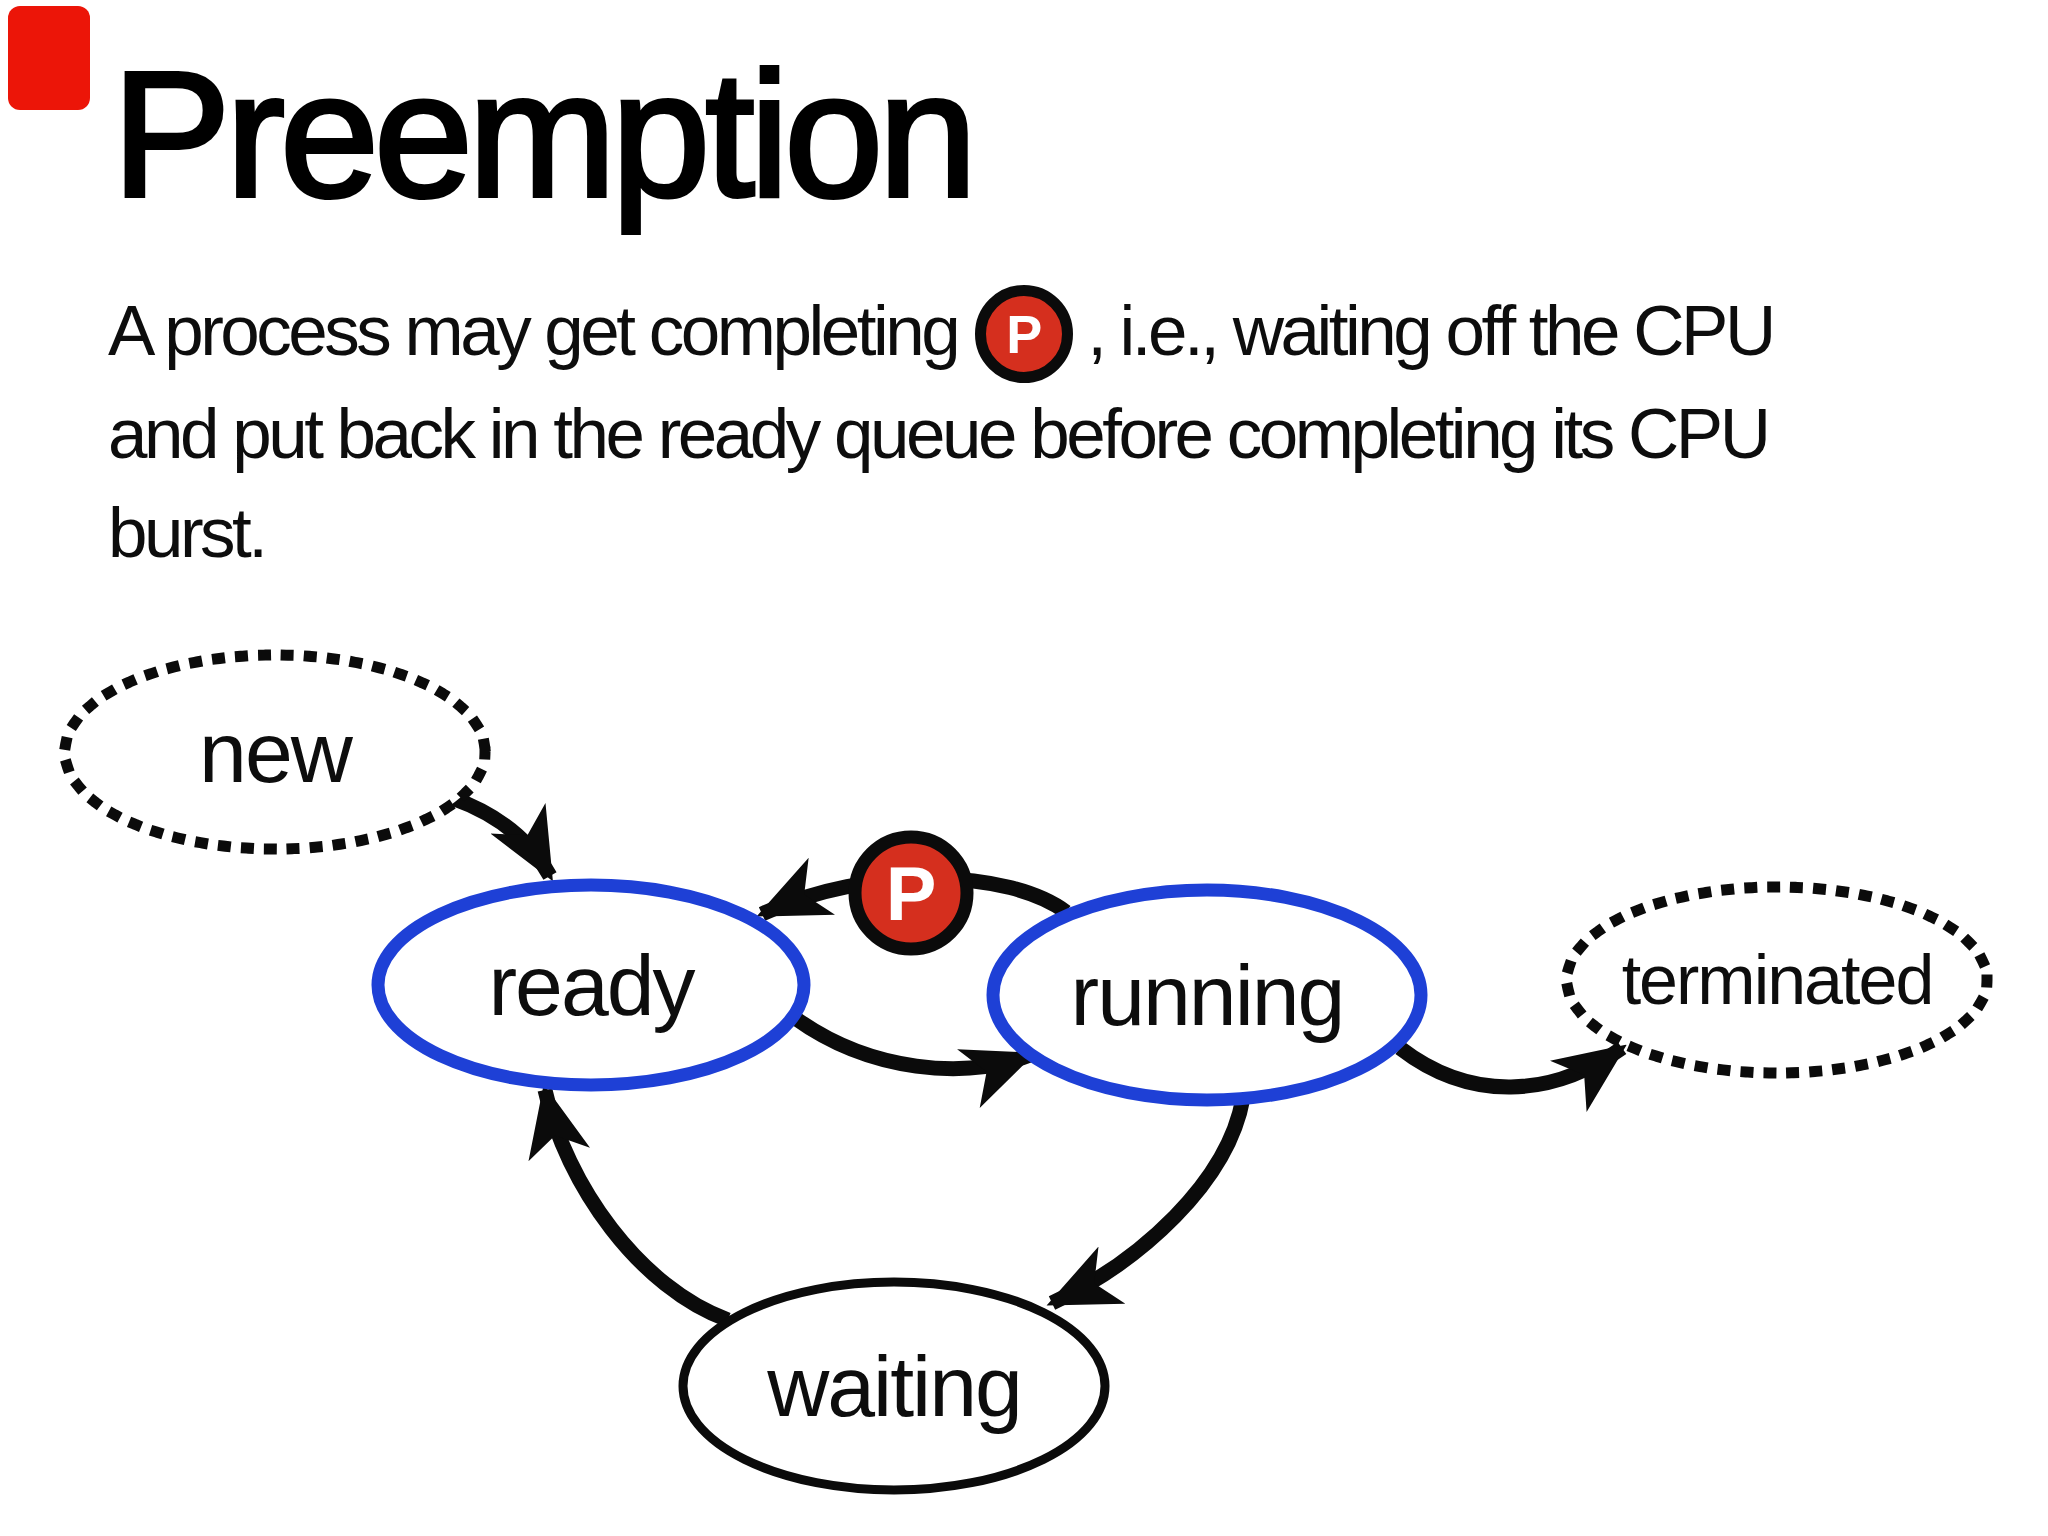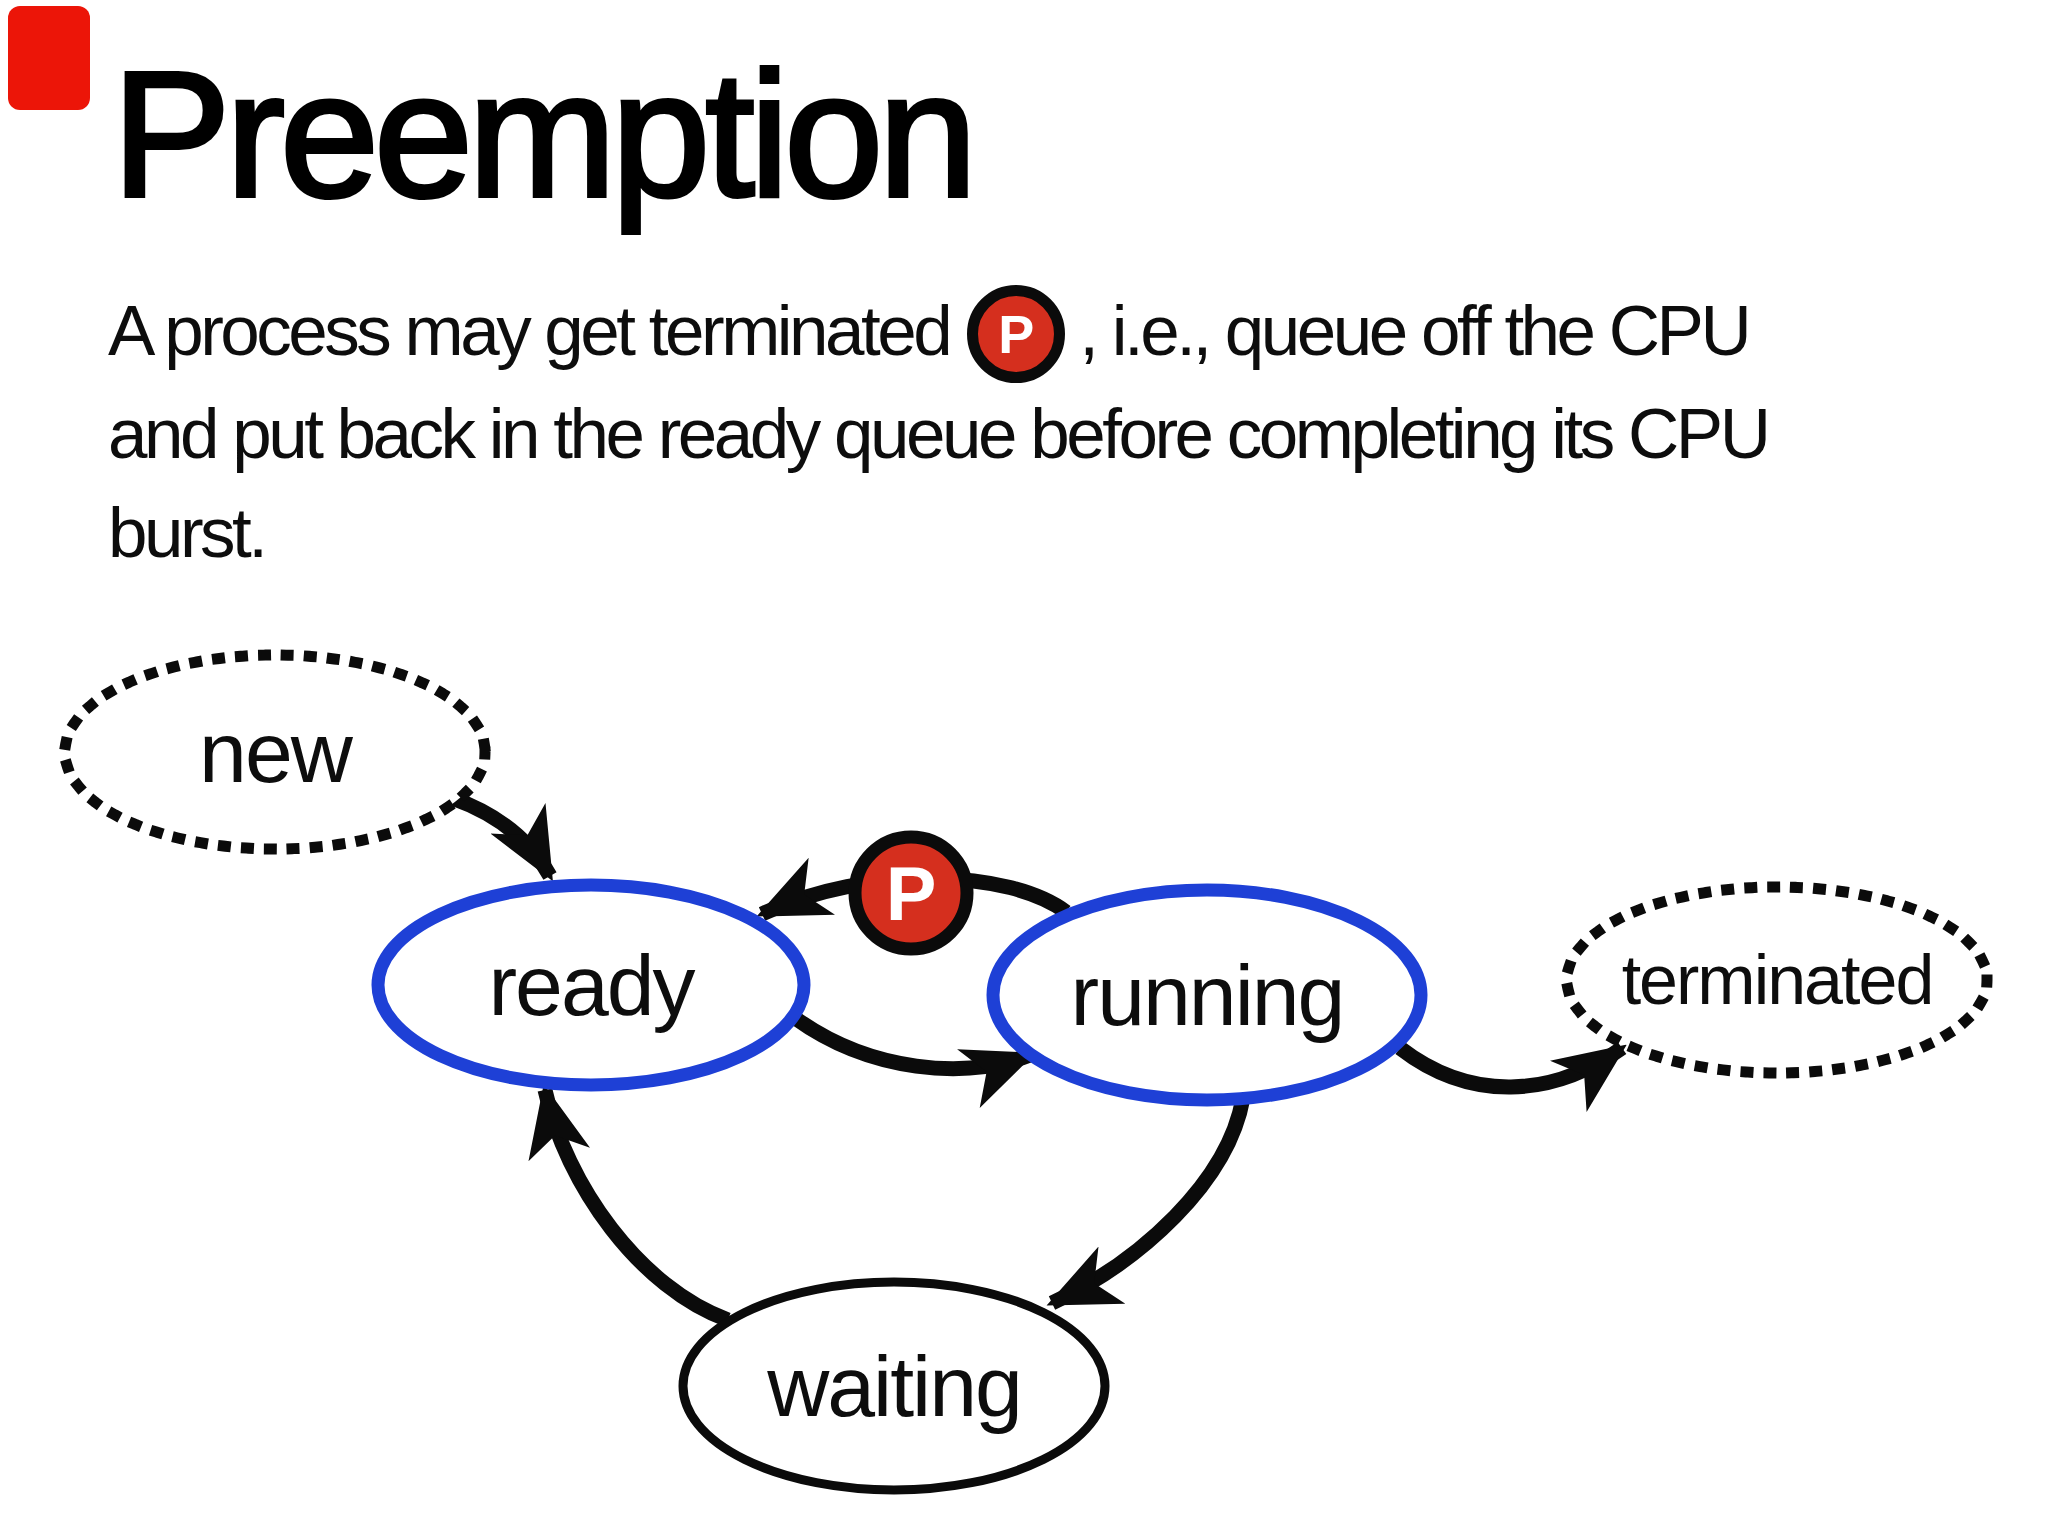--- a/index.html
+++ b/index.html
@@ -50,25 +50,25 @@
 </head>
 <body>
 
 <div id="stage">
 
   <div id="corner-marker" style="background: rgb(236, 21, 8);"></div>
 
   <div id="slide-title">Preemption</div>
 
   <div id="body-line1" class="body-line">
-    <span>A process may get terminated</span>
+    <span>A process may get completing</span>
     <span class="p-badge" id="inline-p-badge" style="background: rgb(213, 47, 30);">
       <span>P</span>
     </span>
-    <span>, i.e., queue off the CPU</span>
+    <span>, i.e., waiting off the CPU</span>
   </div>
   <div id="body-line2" class="body-line">and put back in the ready queue before completing its CPU</div>
   <div id="body-line3" class="body-line">burst.</div>
 
   <svg id="diagram" width="2048" height="1536" viewBox="0 0 2048 1536">
     <defs>
       <marker id="ah" markerWidth="5.4" markerHeight="4.6" refX="4.4" refY="2.1" orient="auto" markerUnits="strokeWidth">
         <path d="M0,0 L4.8,2.1 L0,4.2 L1.3,2.1 Z" fill="#0b0b0b"></path>
       </marker>
     </defs>

